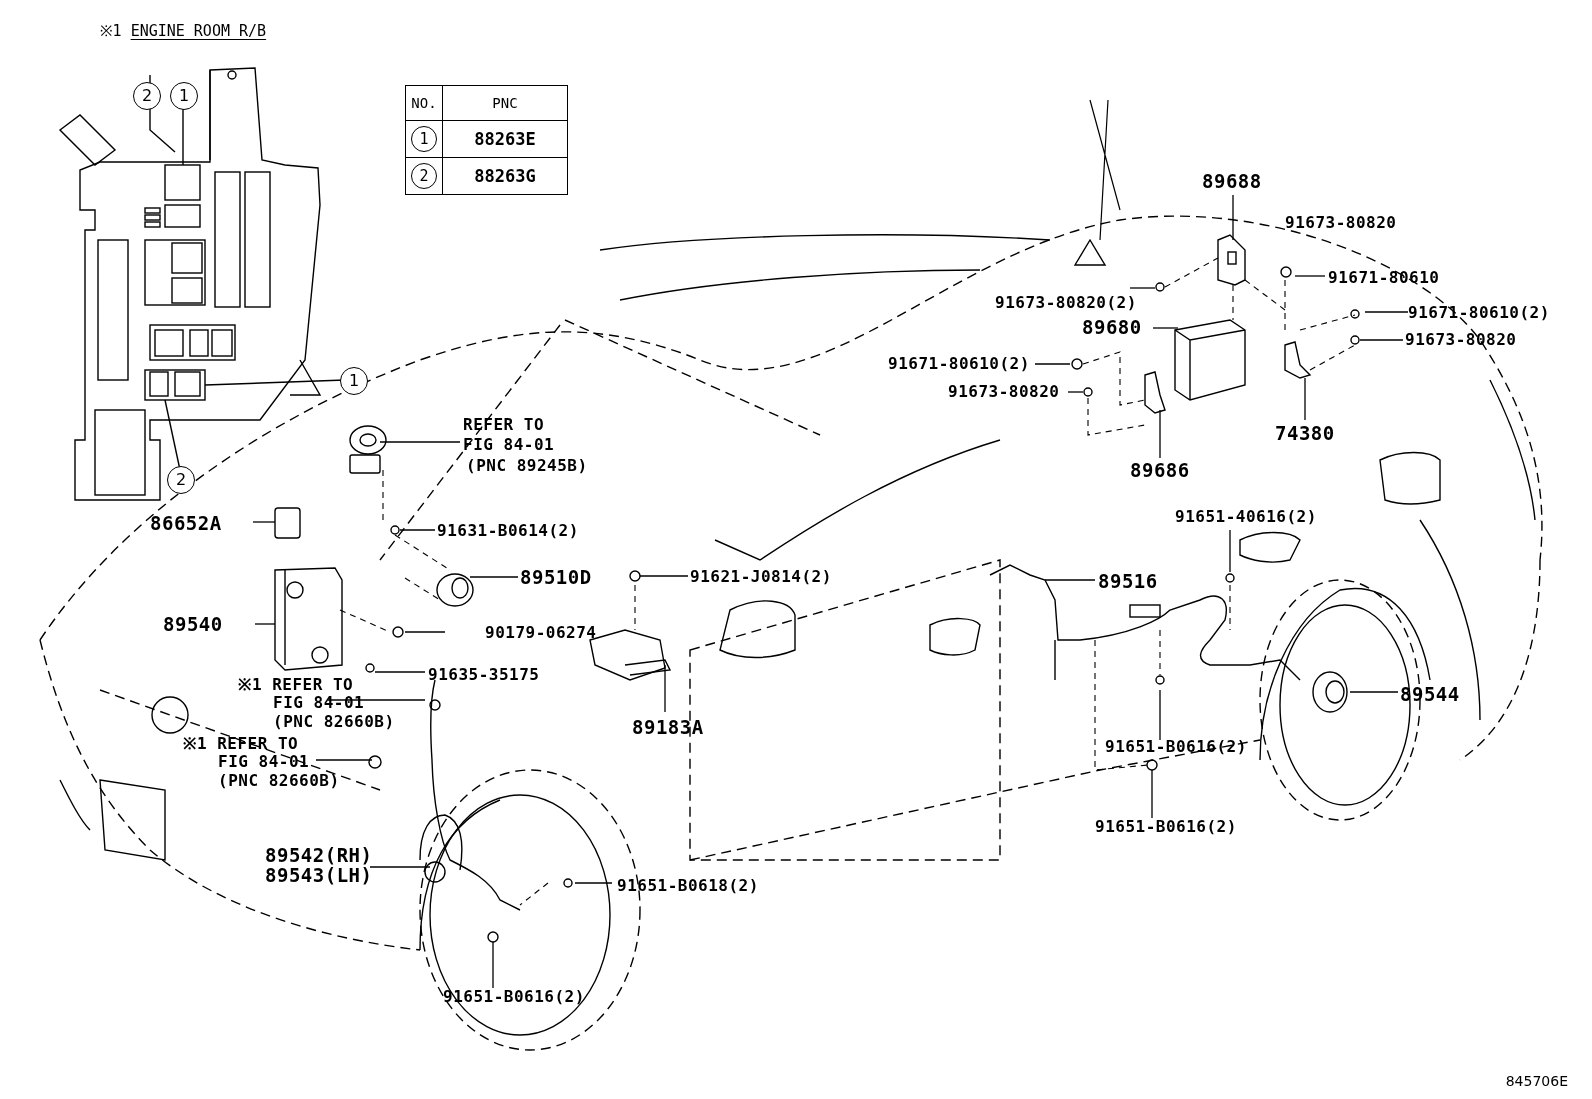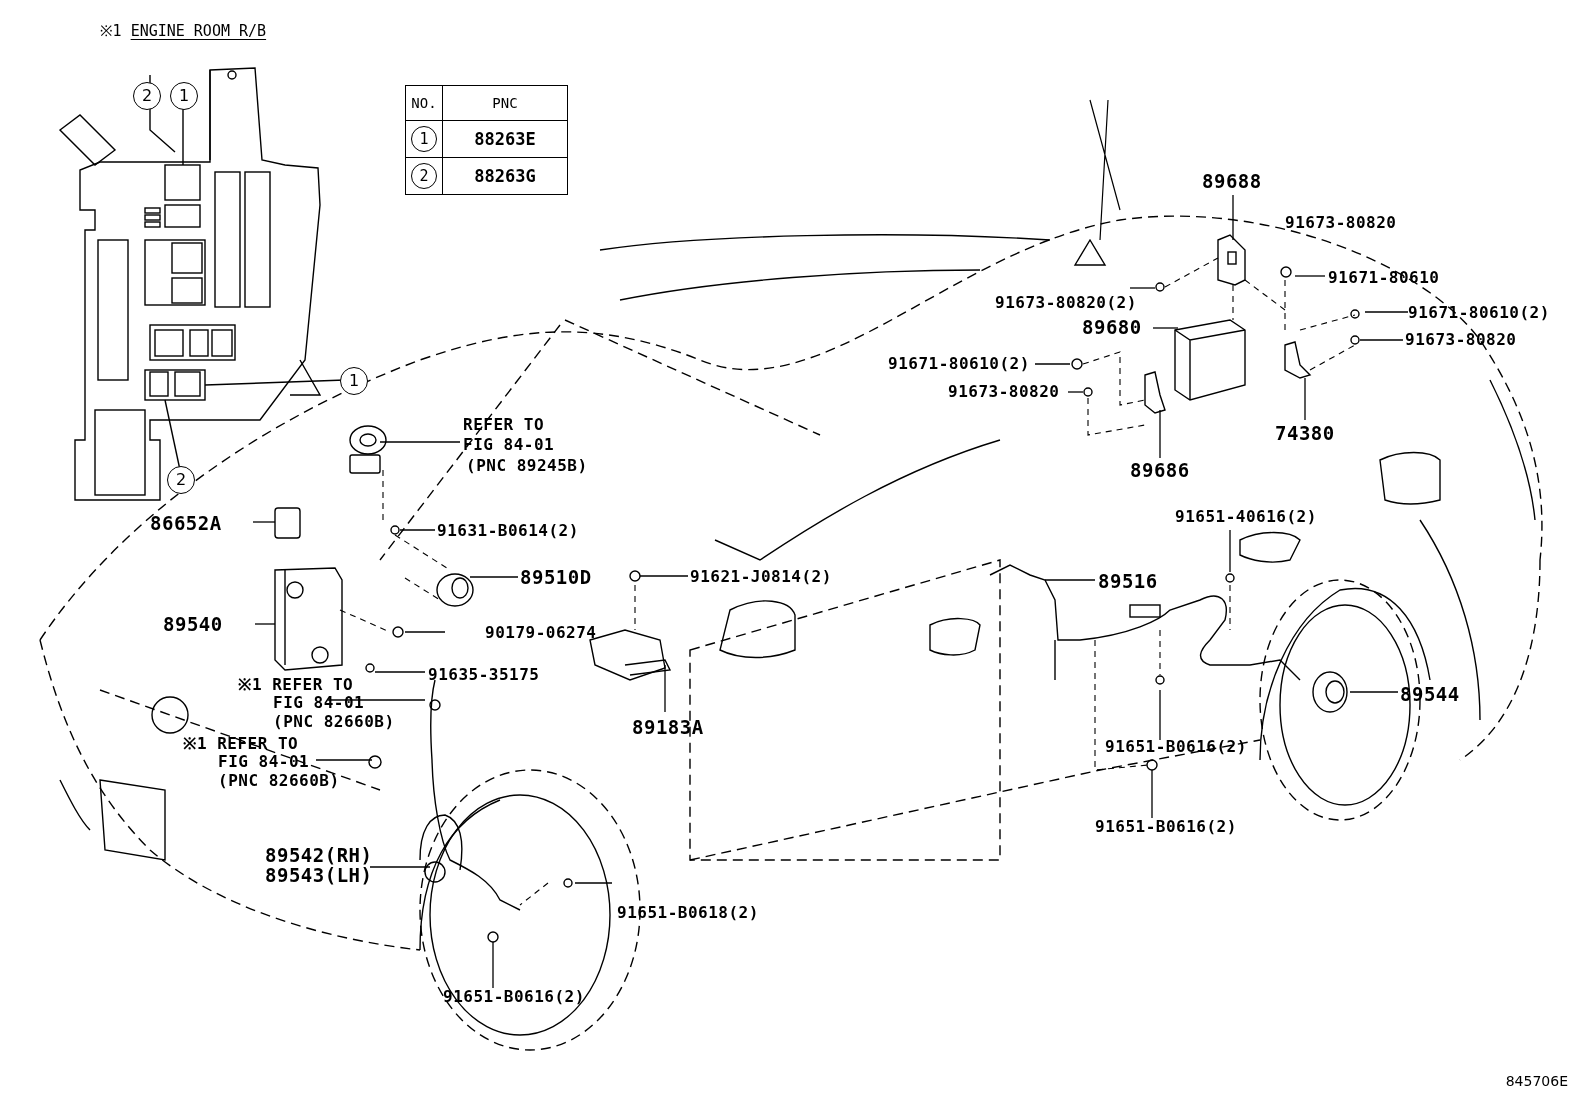--- a/index.html
+++ b/index.html
@@ -276,16 +276,16 @@
 <div class="lbl" style="left:690px;top:568px;">91621-J0814(2)</div>
 <div class="lbl big" style="left:632px;top:716px;">89183A</div>
 <div class="lbl big" style="left:1098px;top:570px;">89516</div>
 <div class="lbl" style="left:1175px;top:508px;">91651-40616(2)</div>
 <div class="lbl big" style="left:1400px;top:683px;">89544</div>
 <div class="lbl" style="left:1105px;top:738px;">91651-B0616(2)</div>
 <div class="lbl" style="left:1095px;top:818px;">91651-B0616(2)</div>
 
 <div class="lbl big" style="left:265px;top:844px;">89542(RH)</div>
 <div class="lbl big" style="left:265px;top:864px;">89543(LH)</div>
-<div class="lbl" style="left:617px;top:904px;">91651-B0618(2)</div>
+<div class="lbl" style="left:617px;top:877px;">91651-B0618(2)</div>
 <div class="lbl" style="left:443px;top:988px;">91651-B0616(2)</div>
 
 <div class="figno">845706E</div>
 
 </body></html>

